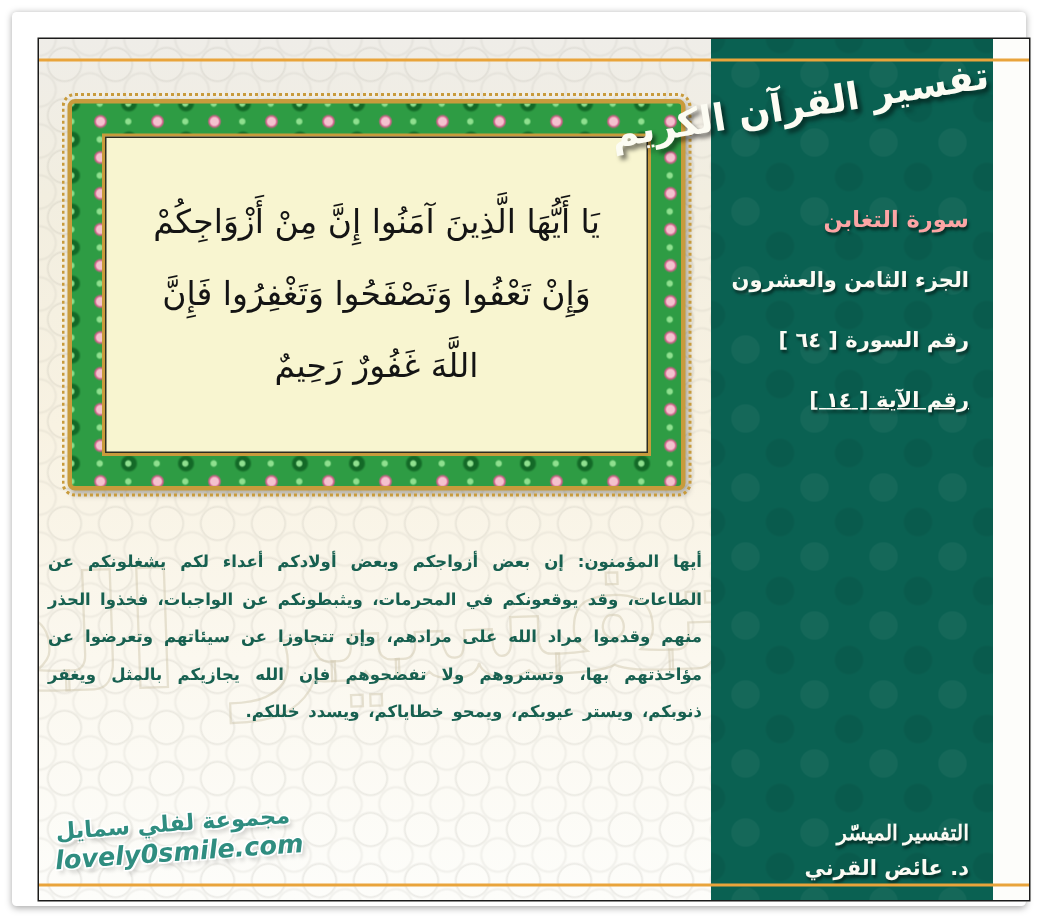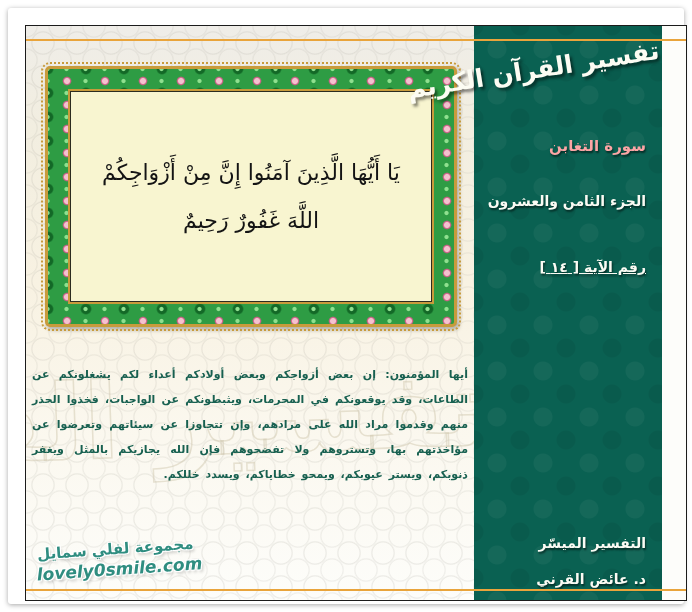--- a/index.html
+++ b/index.html
@@ -66,24 +66,24 @@
     background:#fdfdfa; }
 
   .panel-title { position:absolute; top:24px; left:2px; width:184px; text-align:center;
     font-size:25px; font-weight:bold; color:#fcfcf3; direction:rtl; white-space:nowrap;
     transform:rotate(-9deg); letter-spacing:-1px;
     text-shadow:2px 3px 3px rgba(0,0,0,.5); }
   .panel-label { position:absolute; right:16px; direction:rtl; text-align:right;
     font-weight:bold; color:#fbfbf4; font-size:14px; white-space:nowrap;
     text-shadow:1px 2px 2px rgba(0,0,0,.55); }
   .lbl-surah  { top:111px; font-size:15px; color:#fca5a5; }
-  .lbl-juz    { top:153px;margin-top:14px; }
+  .lbl-juz    { top:153px; }
   .lbl-snum   { top:193px; }
   .lbl-anum   { top:233px;text-decoration:underline; }
-  .lbl-source { top:509px; }
+  .lbl-source { top:521px;font-family:Liberation Serif, serif; }
   .lbl-author { top:545px; }
 
   
   .rule { position:absolute; left:0; width:662px; height:2px; background:#e9a43b; z-index:5; }
   .rule-top { top:13px; } .rule-bottom { top:563px; }
 </style>
 </head>
 <body>
 
 <div class="canvas">
@@ -91,36 +91,38 @@
     <div class="content">
 
       <div class="left-area">
         <div class="pattern-overlay"></div>
         <div class="ghost-callig">تفسير القرآن</div>
       </div>
 
       <div class="verse-frame">
         <div class="verse-inner">
           <div class="verse-line">يَا أَيُّهَا الَّذِينَ آمَنُوا إِنَّ مِنْ أَزْوَاجِكُمْ</div>
+          <div class="verse-line">وَإِنْ تَعْفُوا وَتَصْفَحُوا وَتَغْفِرُوا فَإِنَّ</div>
           <div class="verse-line">اللَّهَ غَفُورٌ رَحِيمٌ</div>
         </div>
       </div>
 
       <div class="tafsir">أيها المؤمنون: إن بعض أزواجكم وبعض أولادكم أعداء لكم يشغلونكم عن الطاعات، وقد يوقعونكم في المحرمات، ويثبطونكم عن الواجبات، فخذوا الحذر منهم وقدموا مراد الله على مرادهم، وإن تتجاوزا عن سيئاتهم وتعرضوا عن مؤاخذتهم بها، وتستروهم ولا تفضحوهم فإن الله يجازيكم بالمثل ويغفر ذنوبكم، ويستر عيوبكم، ويمحو خطاياكم، ويسدد خللكم.</div>
 
       <div class="watermark">
         <div class="wm-ar">مجموعة لفلي سمايل</div>
         <div class="wm-site">lovely0smile.com</div>
       </div>
 
       <div class="side-panel">
         <div class="panel-pattern"></div>
         <div class="panel-title">تفسير القرآن الكريم</div>
         <div class="panel-label lbl-surah">سورة التغابن</div>
         <div class="panel-label lbl-juz">الجزء الثامن والعشرون</div>
+        <div class="panel-label lbl-snum">رقم السورة [ ٦٤ ]</div>
         <div class="panel-label lbl-anum">رقم الآية [ ١٤ ]</div>
         <div class="panel-label lbl-source">التفسير الميسّر</div>
         <div class="panel-label lbl-author">د. عائض القرني</div>
       </div>
 
       <div class="right-strip"></div>
 
       <div class="rule rule-top"></div>
       <div class="rule rule-bottom"></div>
 

